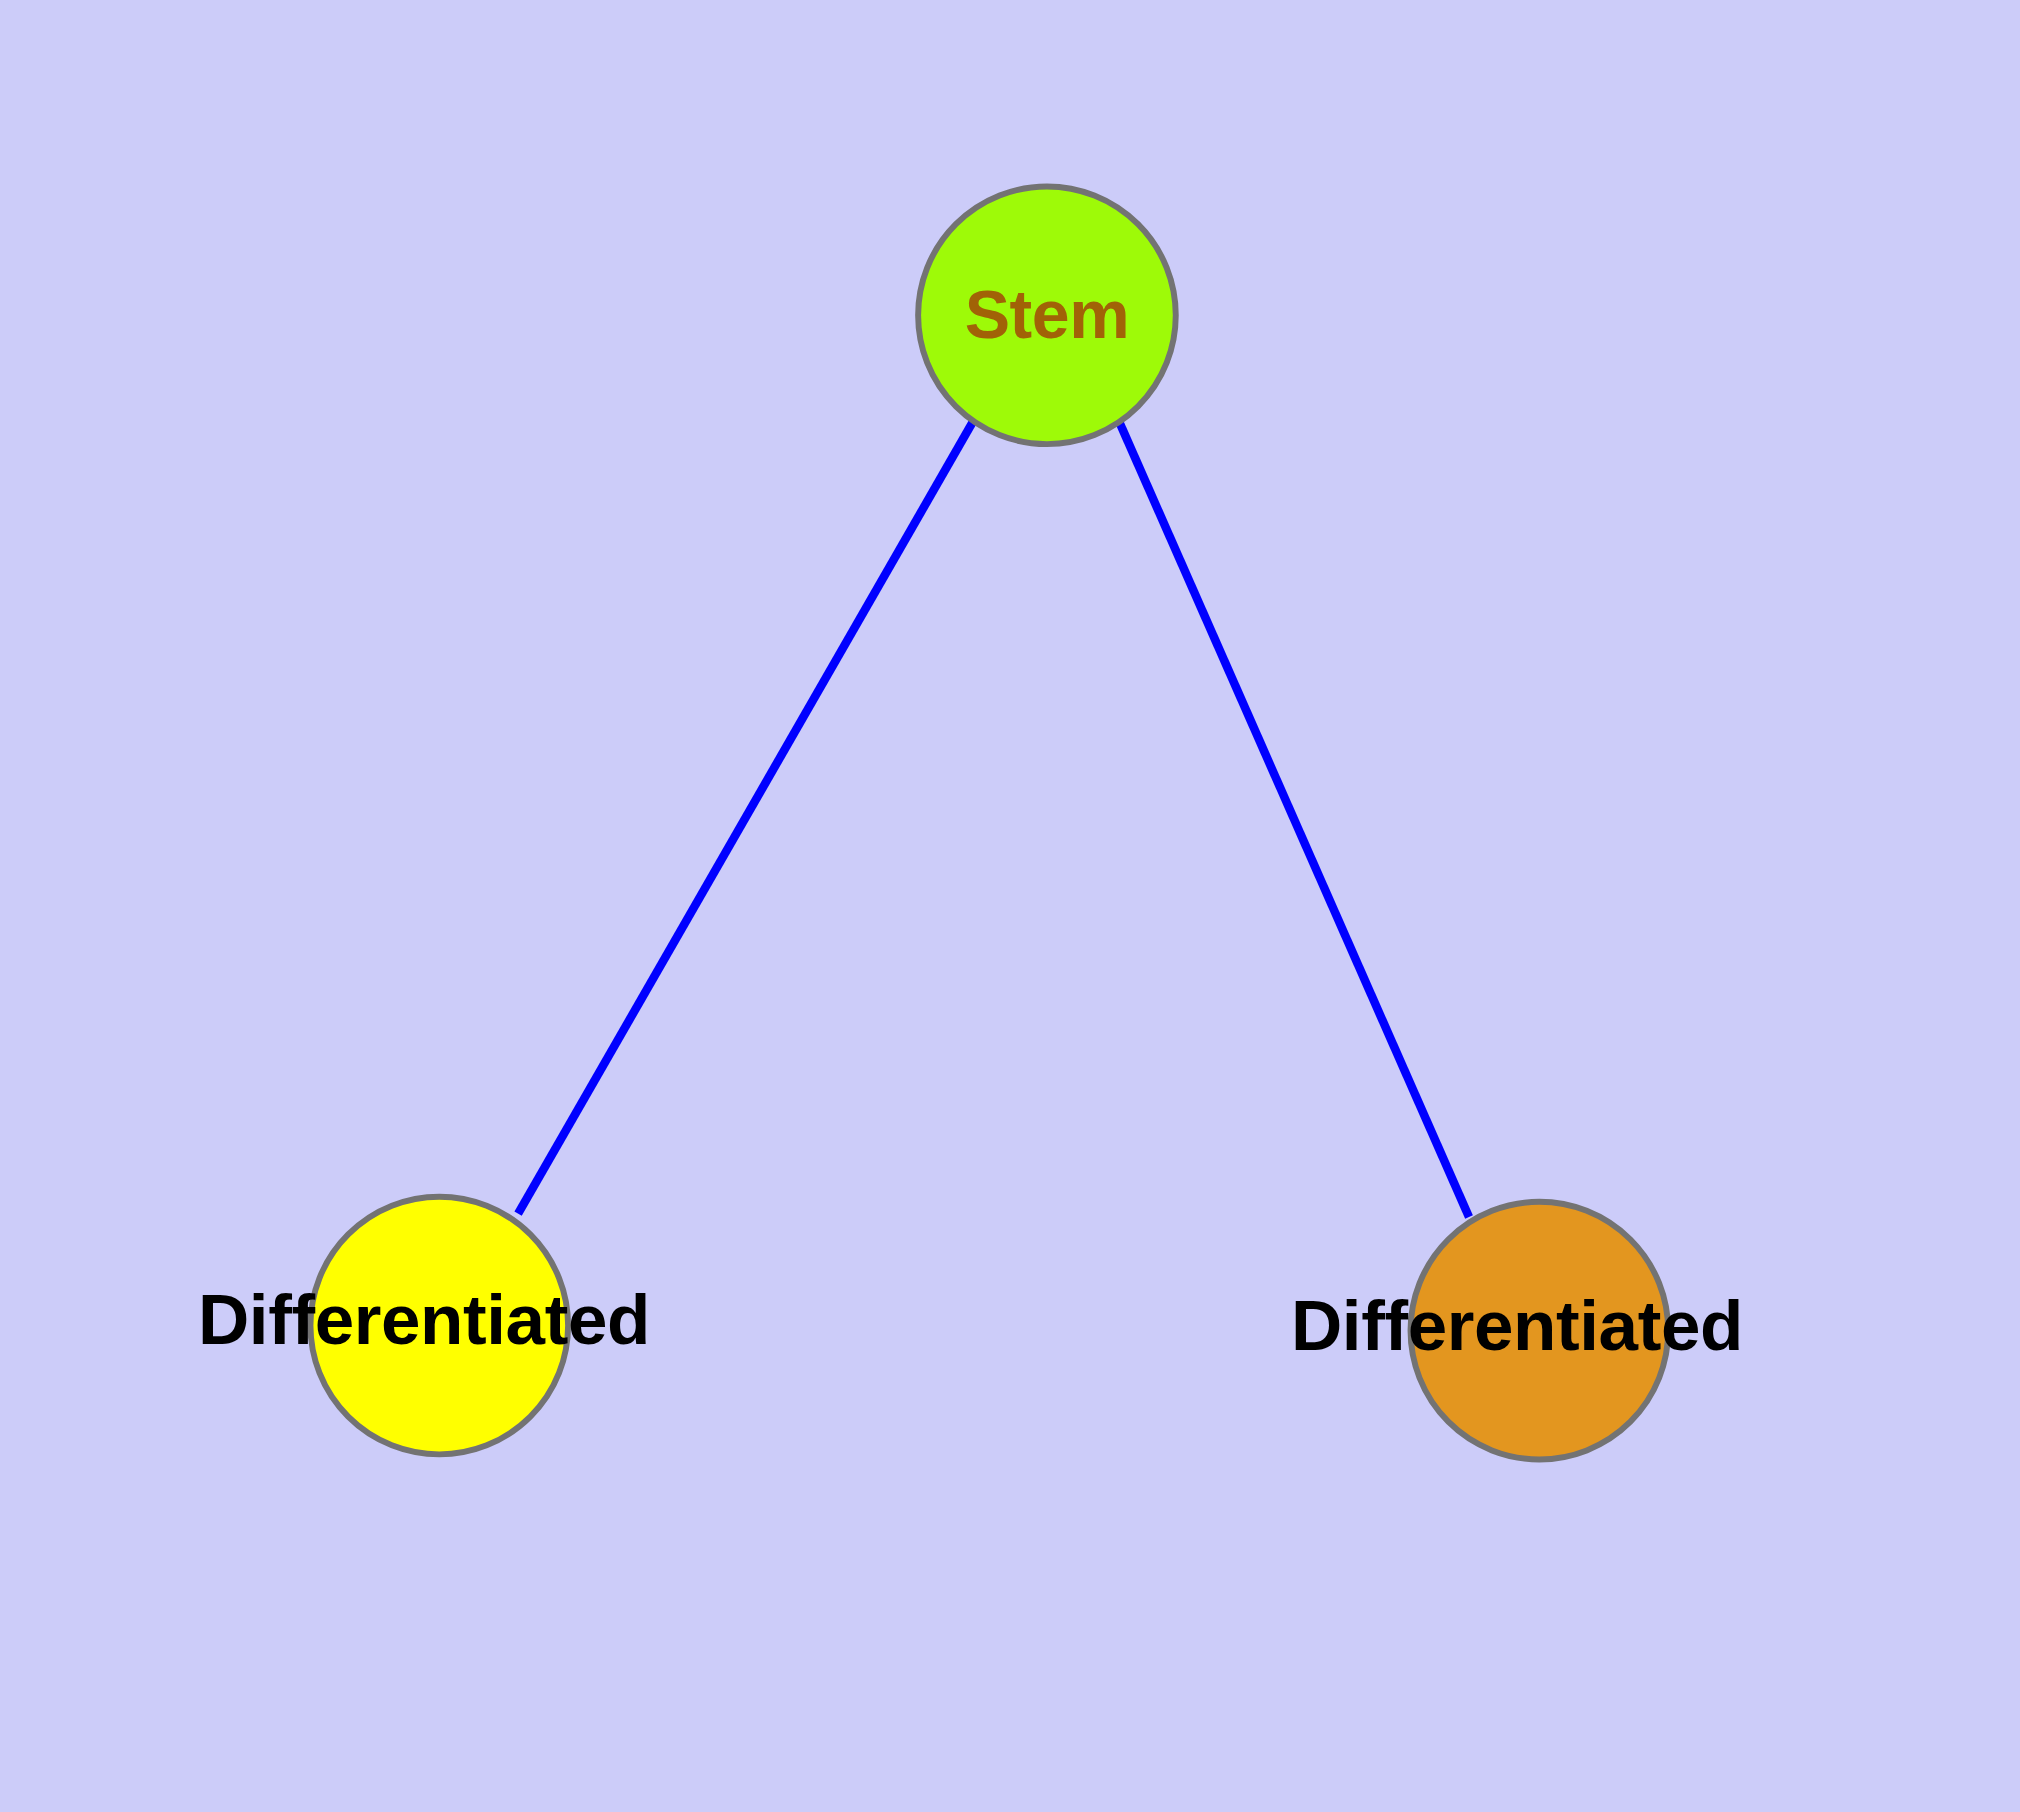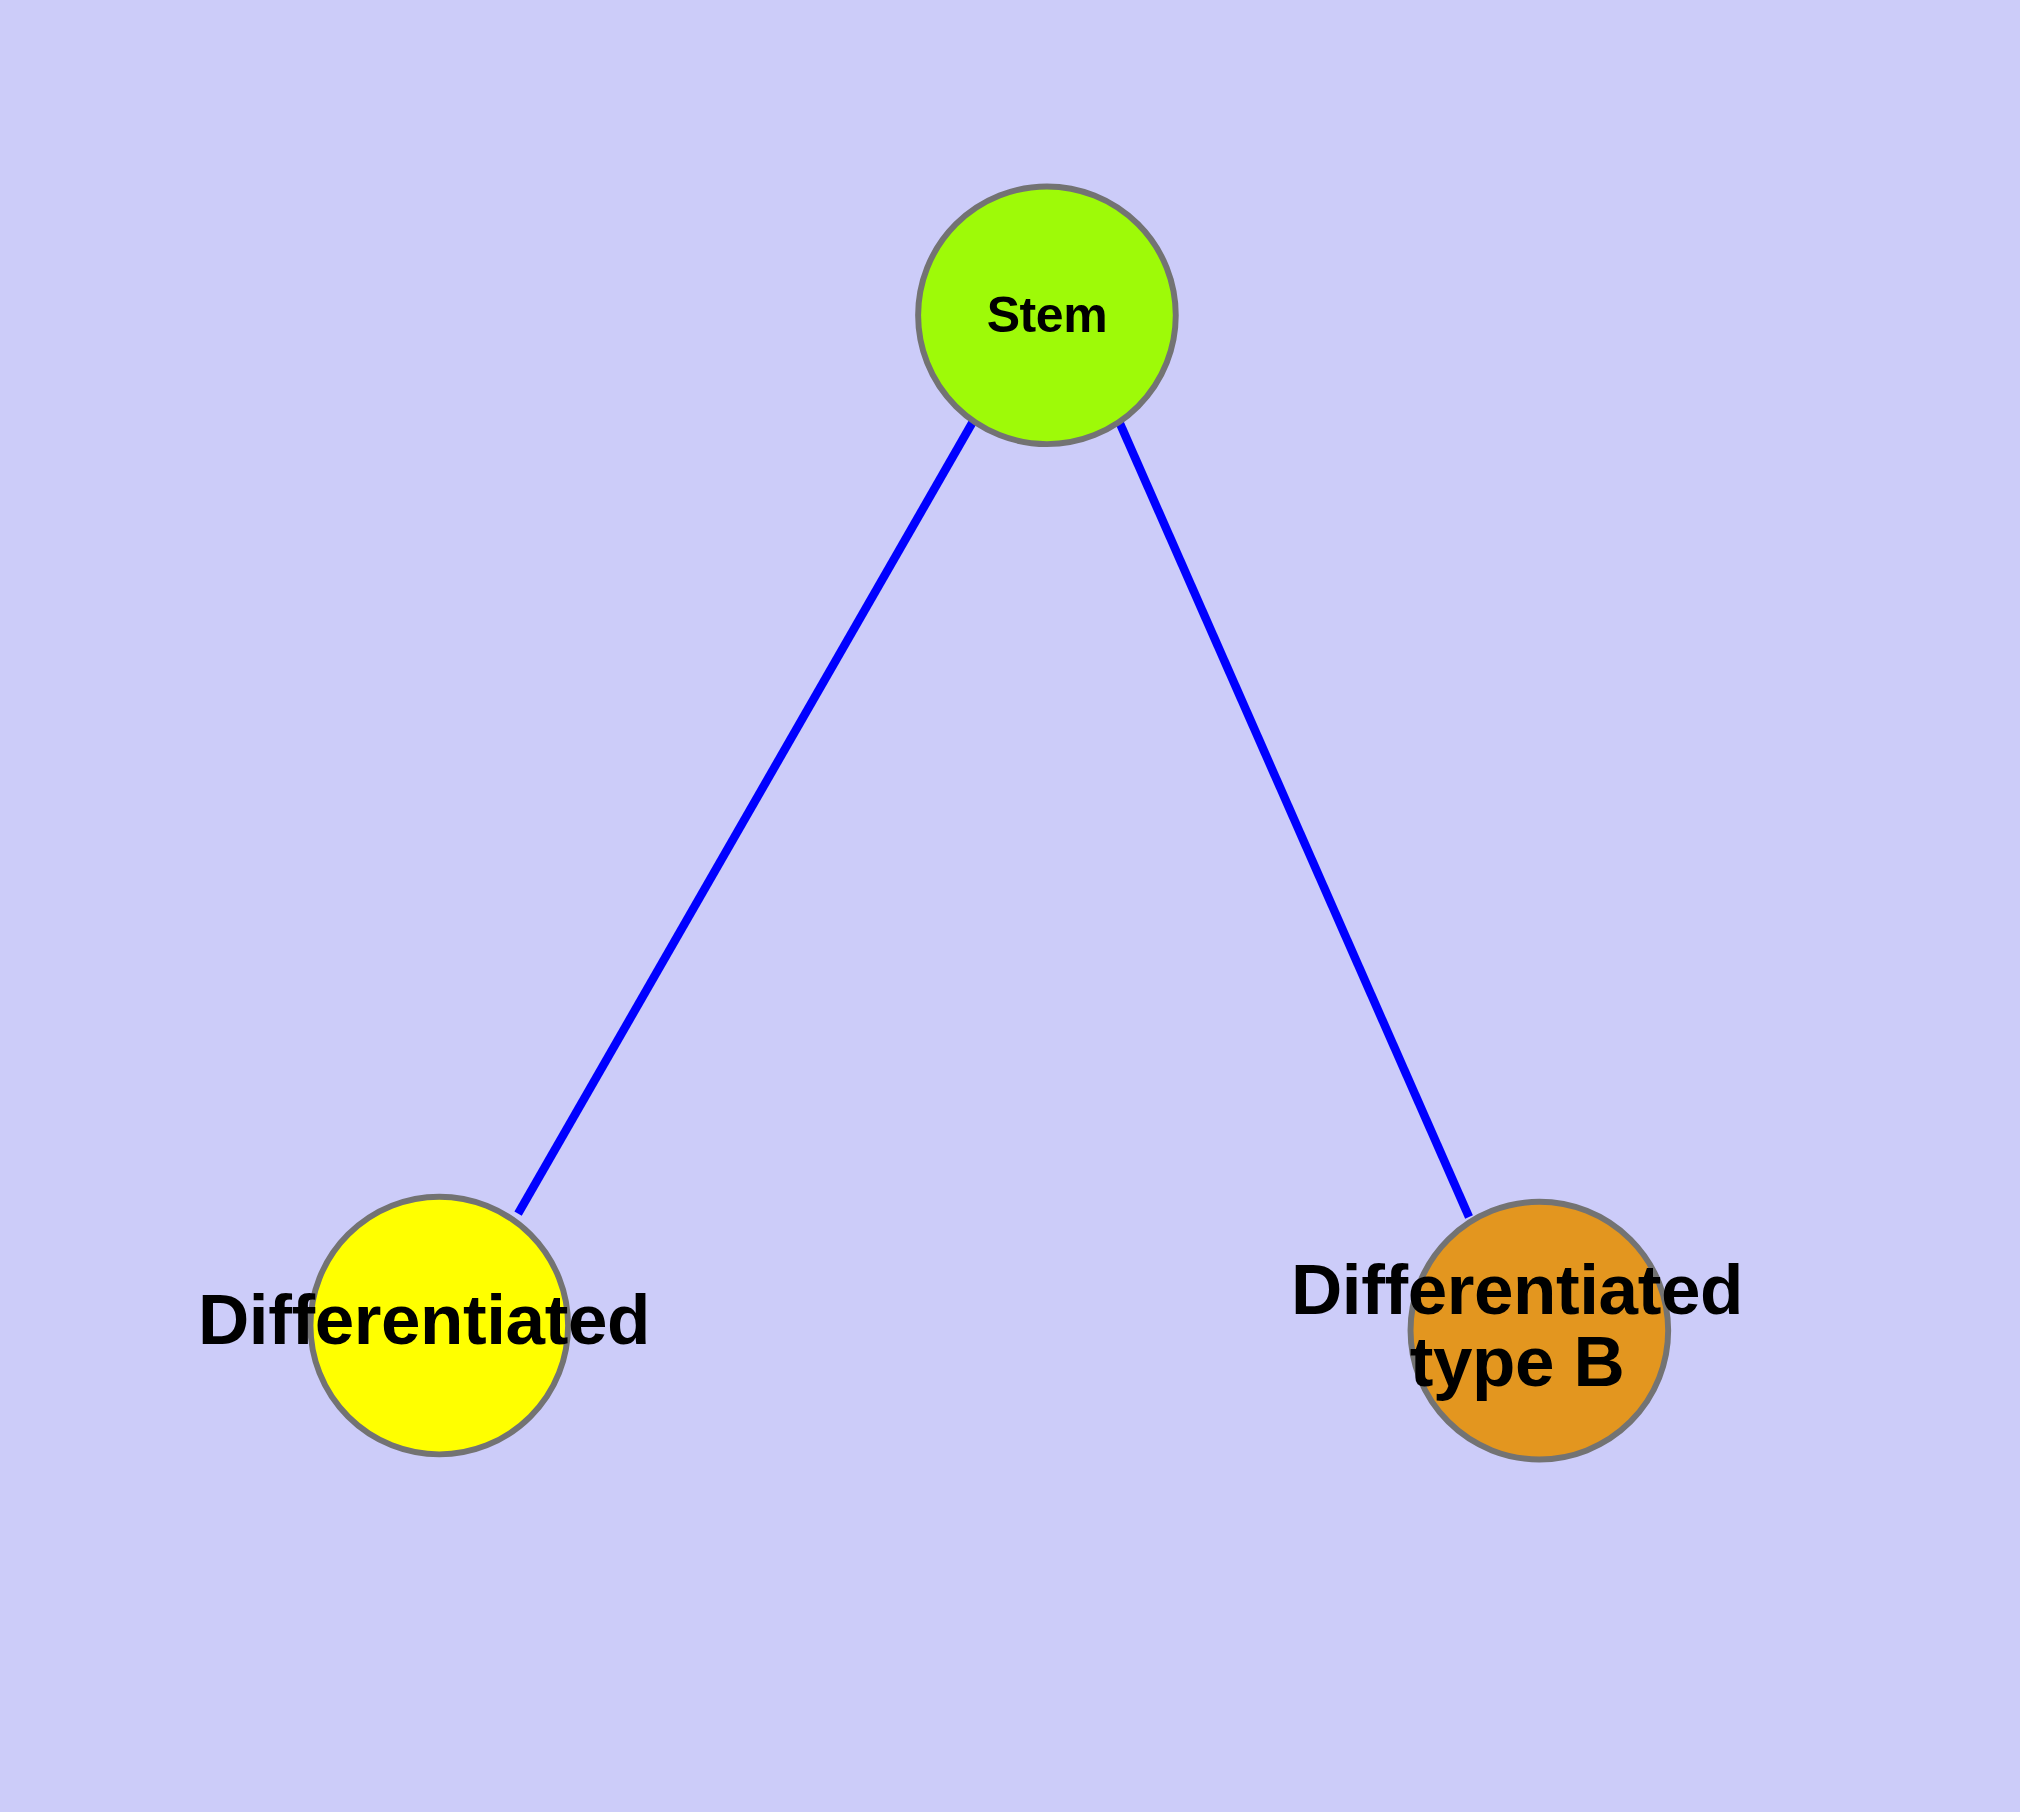--- a/index.html
+++ b/index.html
@@ -57,26 +57,25 @@
         <line x1="1320" y1="497" x2="1733" y2="1436" stroke="#0000FF" stroke-width="10" stroke-linecap="butt"></line>
       </g>
     <g id="nodes-layer">
         <circle cx="1235" cy="372" r="152" fill="#9EFA08" stroke="#737373" stroke-width="7"></circle>
         <circle cx="518" cy="1564" r="152" fill="#FFFF00" stroke="#737373" stroke-width="7"></circle>
         <circle cx="1816" cy="1570" r="152" fill="#E3961F" stroke="#737373" stroke-width="7"></circle>
       </g>
   </svg>
 
   <div id="labels-layer">
-      <div class="node-label" style="left: 1047px; top: 315px; font-size: 50px; color: #000000;">
+      <div class="node-label" style="left: 1047px; top: 315px; font-size: 68px; color: #a16207;">
         <span class="lbl-line">Stem</span>
       </div>
       <div class="node-label two-line" style="left: 424px; top: 1320px; font-size: 71px; color: rgb(0, 0, 0);">
         <span class="lbl-line">Differentiated</span>
       </div>
       <div class="node-label two-line" style="left: 1517px; top: 1326px; font-size: 71px; color: rgb(0, 0, 0);">
         <span class="lbl-line">Differentiated</span>
-        <span class="lbl-line">type B</span>
       </div>
     </div>
 
 </div>
 
 
 </body></html>

